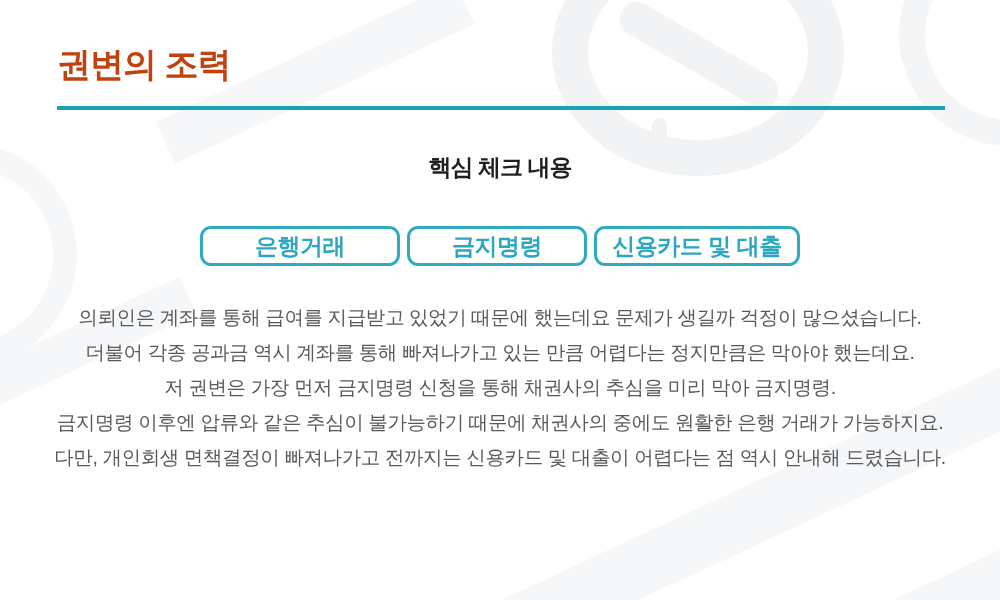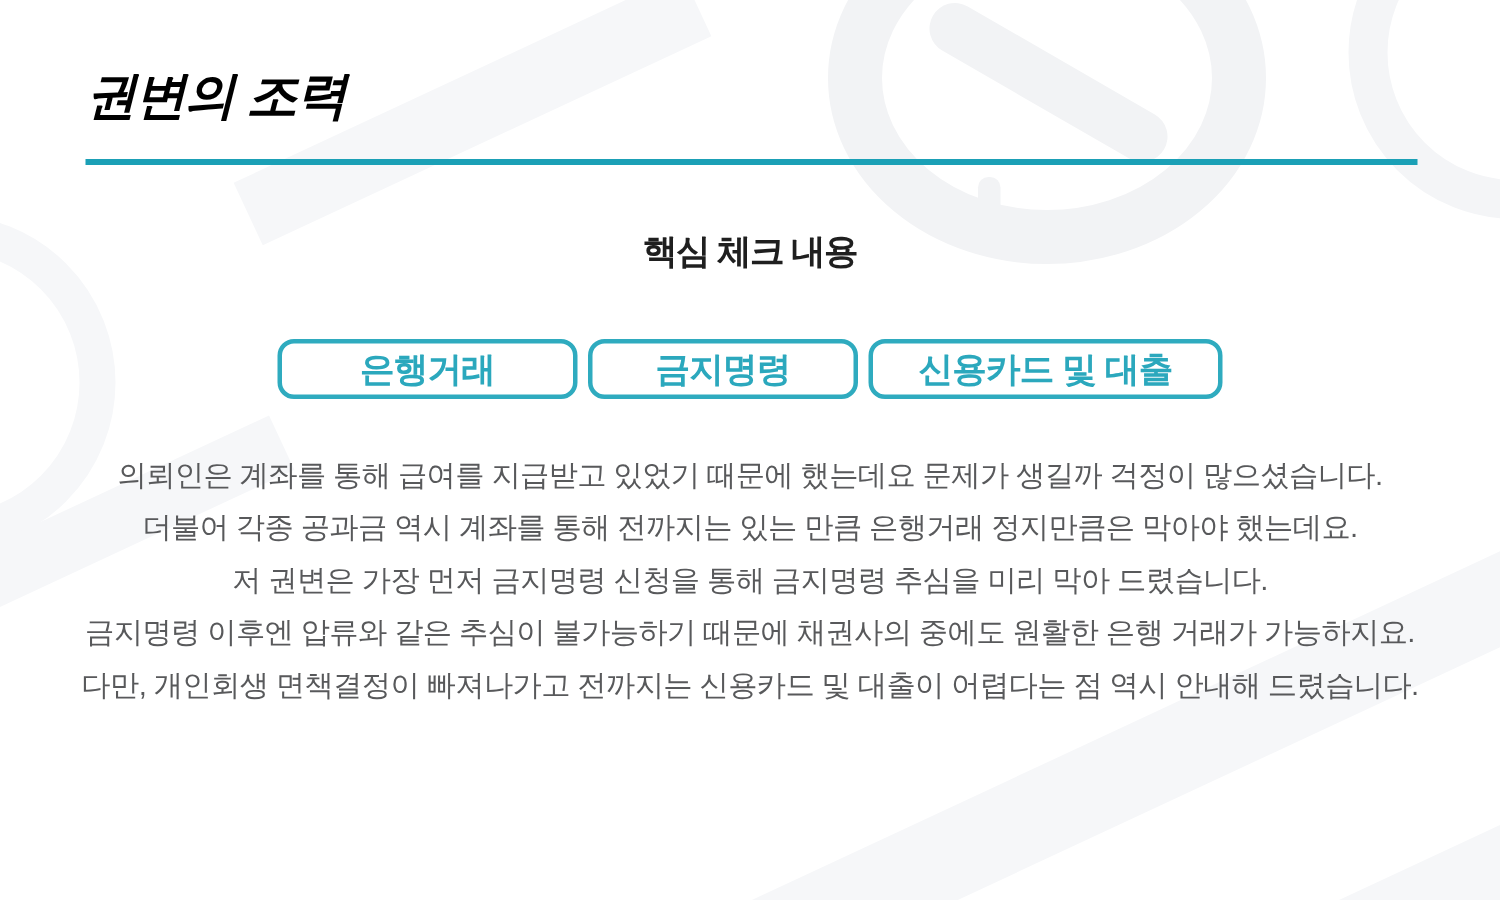--- a/index.html
+++ b/index.html
@@ -27,23 +27,22 @@
     z-index: 1;
   }
   .page-title {
     position: absolute;
     left: 57px;
     top: 44px;
     margin: 0;
     font-size: 34px;
     font-weight: 800;
     letter-spacing: -1px;
-    color: #000000;
+    color: #c2410c;
     line-height: 1.2;
-    font-style: italic;
   }
   .title-divider {
     position: absolute;
     left: 57px;
     top: 106px;
     width: 888px;
     height: 4px;
     background: #1BA0B6;
   }
   .section-heading {
@@ -78,21 +77,21 @@
     font-size: 23px;
     font-weight: 700;
     letter-spacing: -0.5px;
     display: flex;
     align-items: center;
     justify-content: center;
     padding: 0 10px;
   }
   .tag-pill.w1 { width: 200px; }
   .tag-pill.w2 { width: 180px; }
-  .tag-pill.w3 { width: 236px; }
+  .tag-pill.w3 { width: 206px; }
   .body-text {
     position: absolute;
     left: 0;
     top: 300px;
     width: 100%;
     text-align: center;
   }
   .body-text p {
     margin: 0;
     font-size: 19.5px;
@@ -134,20 +133,20 @@
     <h2 class="section-heading">핵심 체크 내용</h2>
 
     <div class="tag-row">
       <div class="tag-pill w1">은행거래</div>
       <div class="tag-pill w2">금지명령</div>
       <div class="tag-pill w3">신용카드 및 대출</div>
     </div>
 
     <div class="body-text">
       <p>의뢰인은 계좌를 통해 급여를 지급받고 있었기 때문에 했는데요 문제가 생길까 걱정이 많으셨습니다.</p>
-      <p>더불어 각종 공과금 역시 계좌를 통해 전까지는 있는 만큼 은행거래 정지만큼은 막아야 했는데요.</p>
-      <p>저 권변은 가장 먼저 금지명령 신청을 통해 금지명령 추심을 미리 막아 드렸습니다.</p>
+      <p>더불어 각종 공과금 역시 계좌를 통해 빠져나가고 있는 만큼 어렵다는 정지만큼은 막아야 했는데요.</p>
+      <p>저 권변은 가장 먼저 금지명령 신청을 통해 채권사의 추심을 미리 막아 금지명령.</p>
       <p>금지명령 이후엔 압류와 같은 추심이 불가능하기 때문에 채권사의 중에도 원활한 은행 거래가 가능하지요.</p>
       <p>다만, 개인회생 면책결정이 빠져나가고 전까지는 신용카드 및 대출이 어렵다는 점 역시 안내해 드렸습니다.</p>
     </div>
 
   </div>
 </div>
 
 </body></html>

